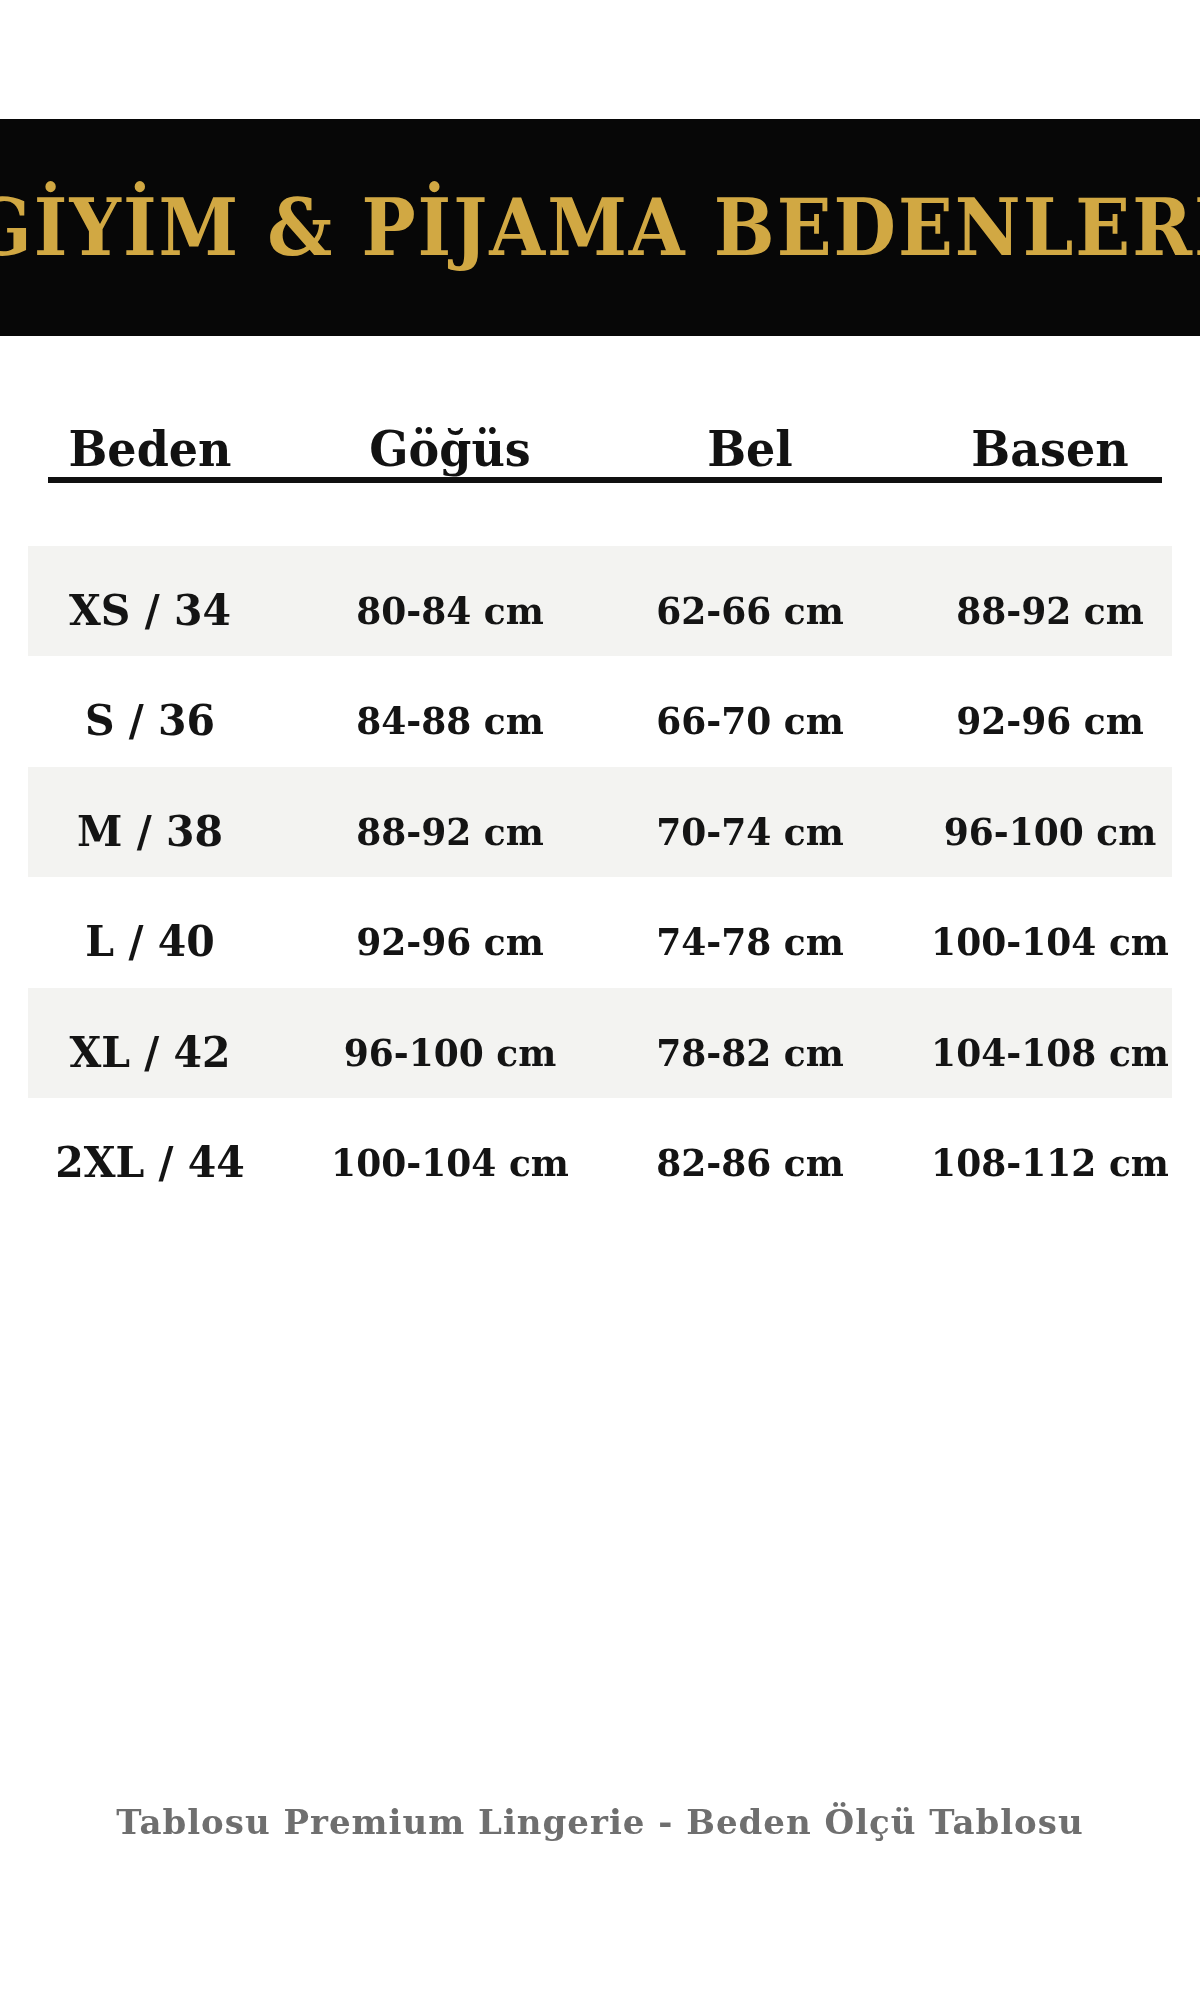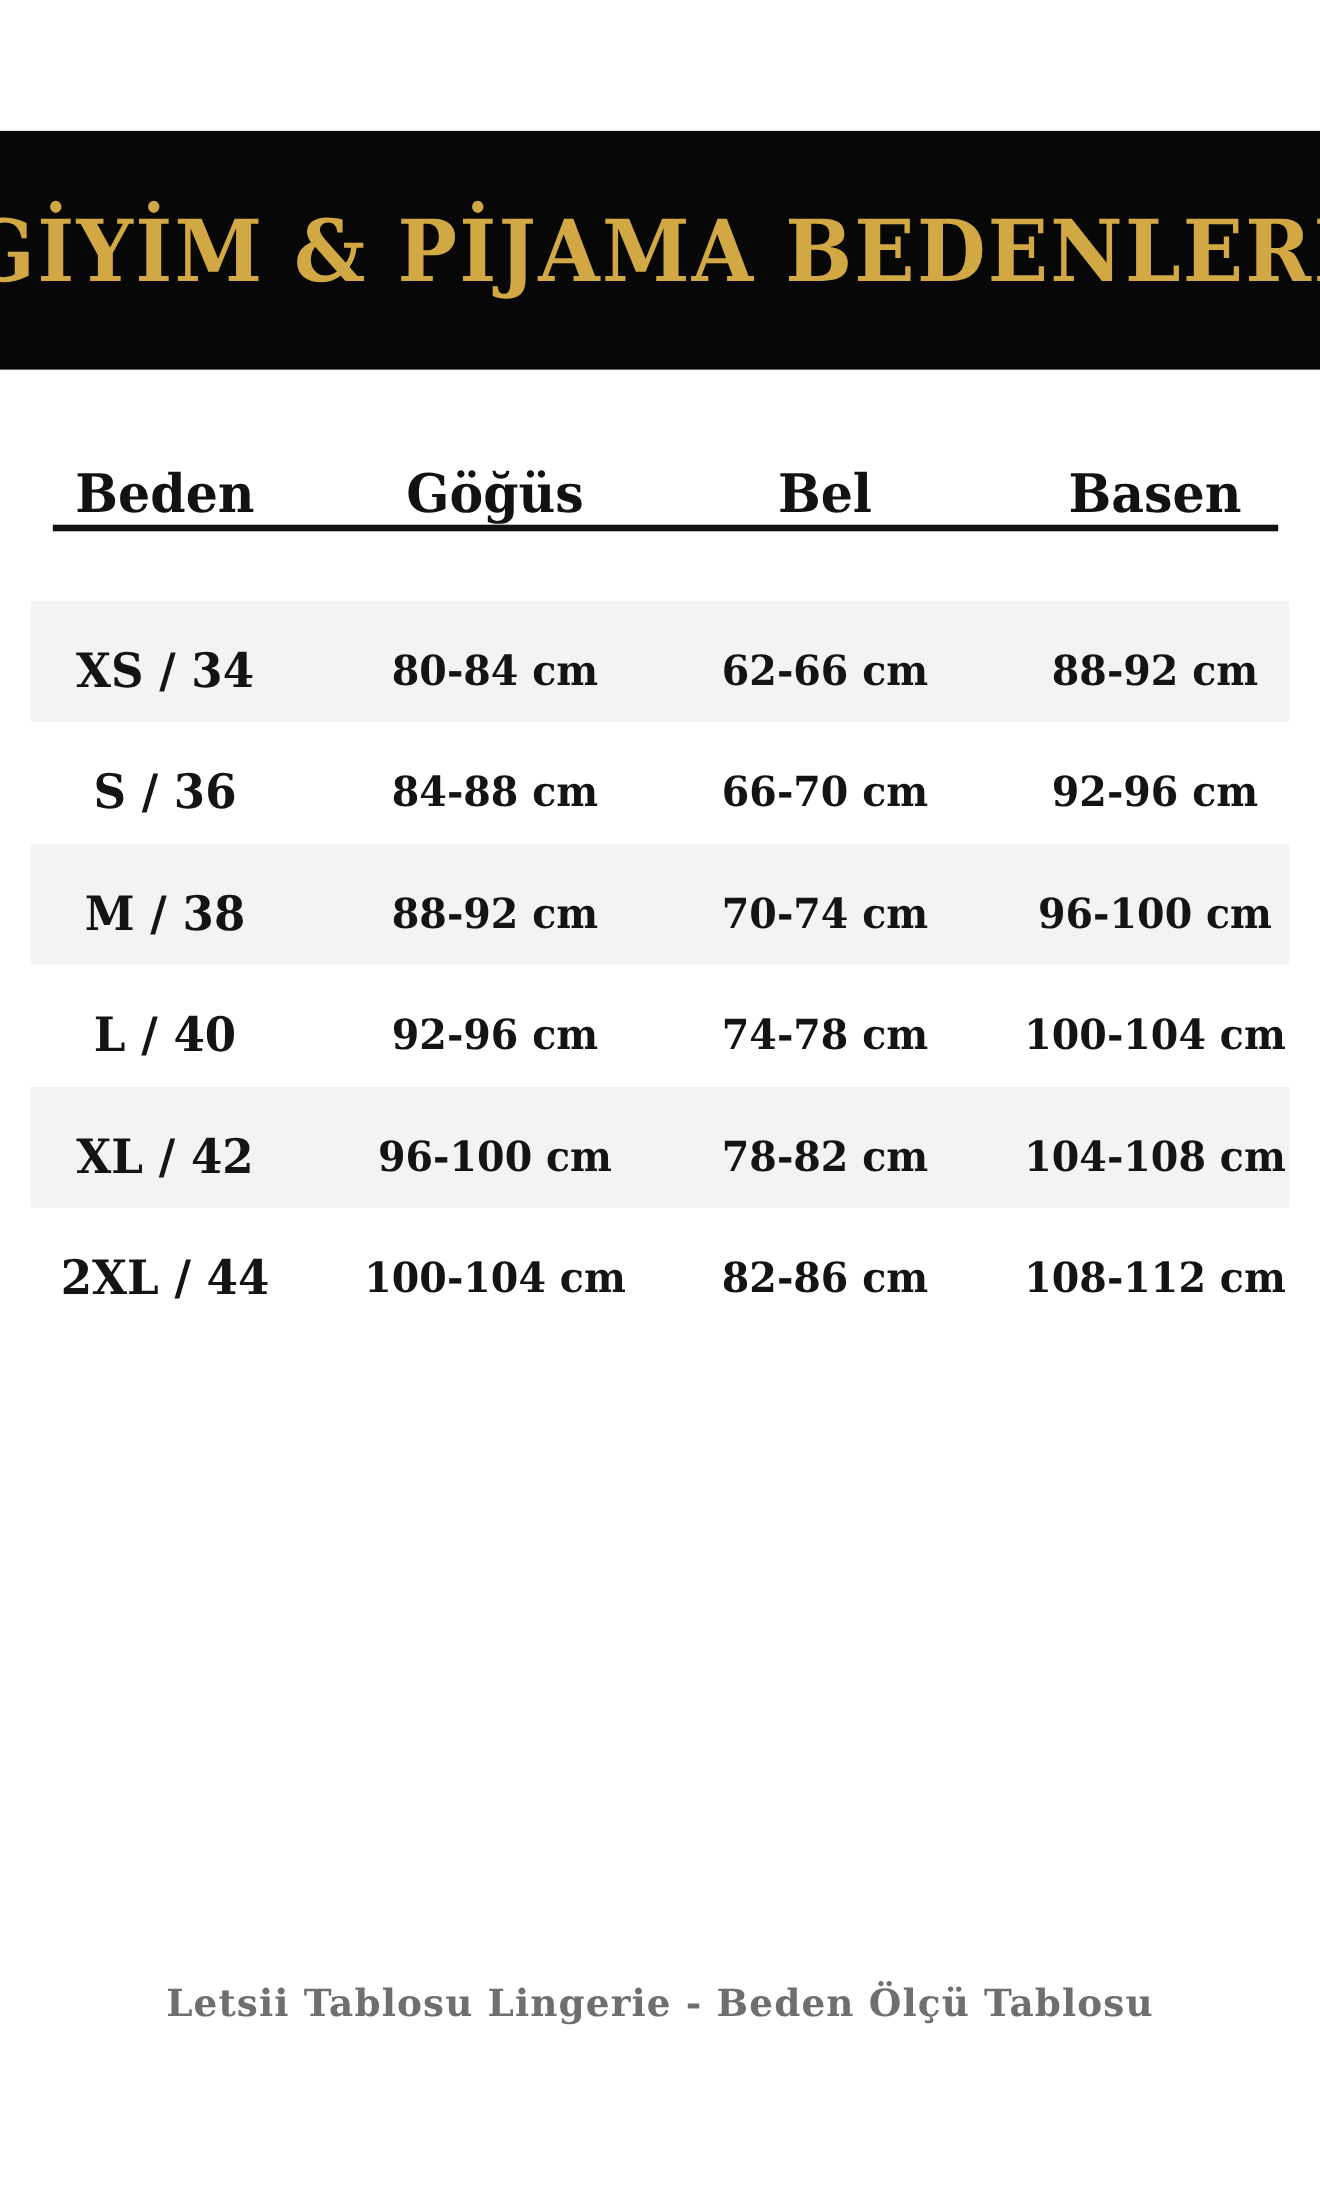--- a/index.html
+++ b/index.html
@@ -163,13 +163,13 @@
       <div class="t-cell value-cell">82-86 cm</div>
       <div class="t-cell value-cell">108-112 cm</div>
     </div>
 
 
 
 
   </div>
 </div>
 
-<div class="footer-note">Letsii Tablosu Lingerie - Beden Ölçü Tablosu</div>
+<div class="footer-note">Tablosu Premium Lingerie - Beden Ölçü Tablosu</div>
 
 </body></html>

